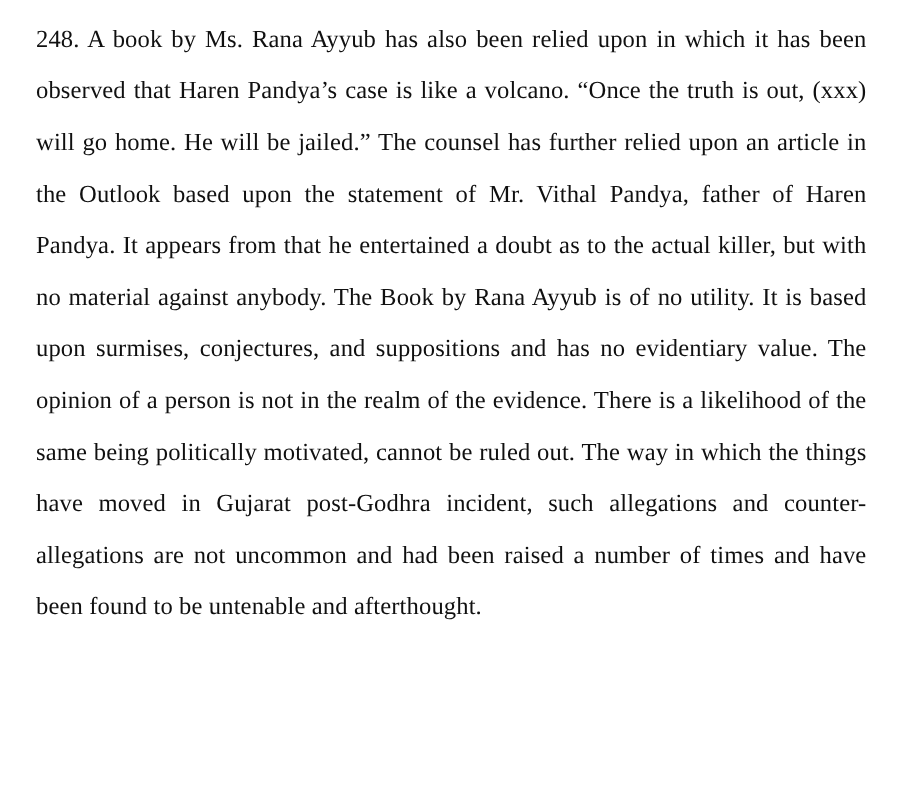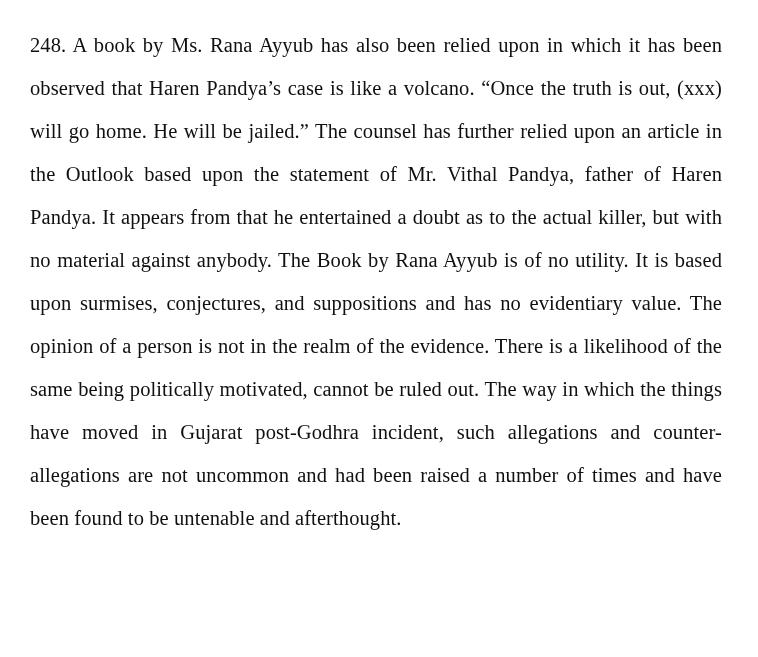--- a/index.html
+++ b/index.html
@@ -11,21 +11,21 @@
     width: 758px;
     height: 657px;
     overflow: hidden;
     font-family: "Liberation Serif", serif;
     color: #000000;
   }
   .page {
     width: 758px;
     height: 657px;
     box-sizing: border-box;
-    padding: 24px 36px 0 30px;
+    padding: 12px 36px 0 30px;
     background: #ffffff;
   }
   .para {
     font-family: "Liberation Serif", serif;
     font-size: 20.5px;
     line-height: 43px;
     text-align: justify;
     text-justify: inter-word;
     color: #101010;
     margin: 0;

